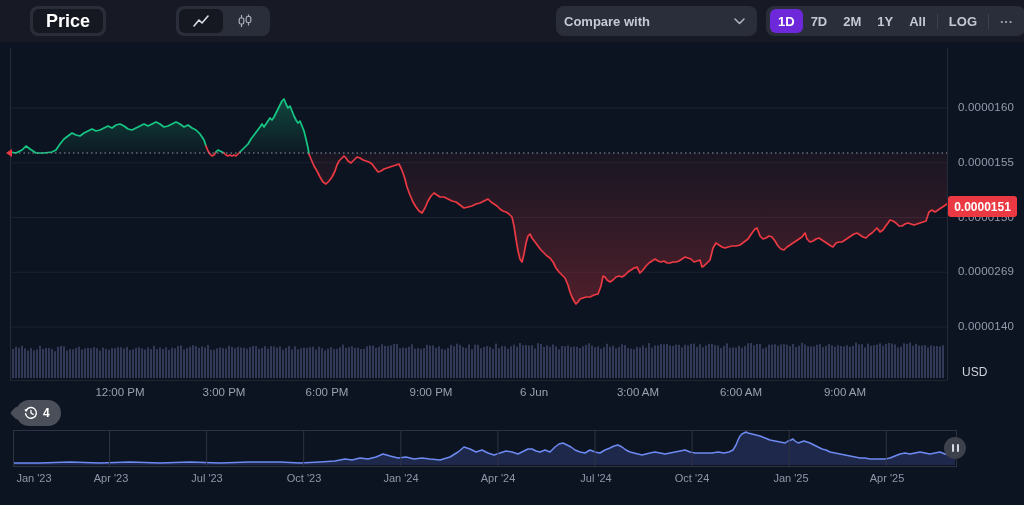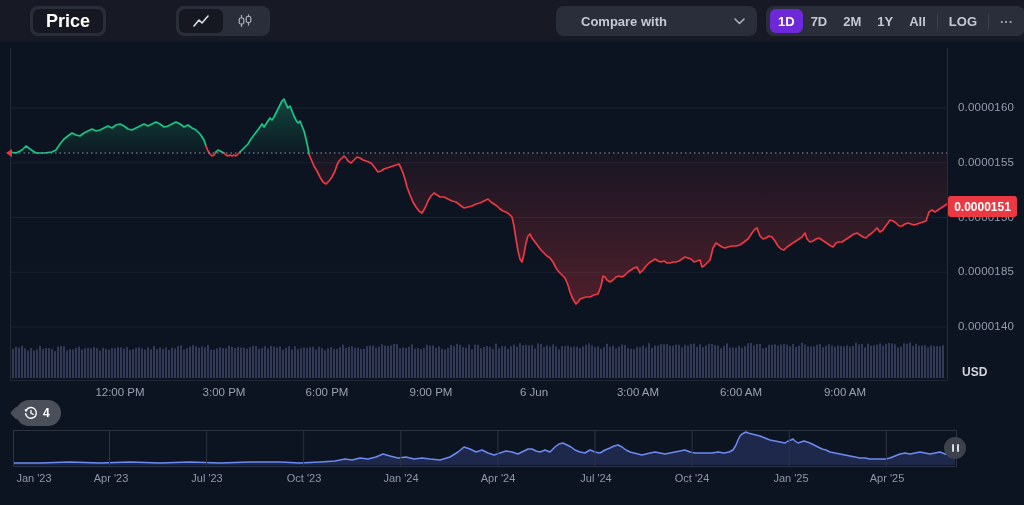--- a/index.html
+++ b/index.html
@@ -8,31 +8,31 @@
   
   .toolbar{position:absolute;left:0;top:0;width:1024px;height:42px;background:#171a24;}
   .tgroup{position:absolute;top:6px;height:30px;background:#2a2e3a;border-radius:8px;
           display:flex;align-items:center;padding:0 3px;box-sizing:border-box;}
   .tbtn{height:24px;display:flex;align-items:center;justify-content:center;border-radius:6px;
         padding:0 13px;font-size:18px;font-weight:600;color:#a9aeba;cursor:pointer;white-space:nowrap;}
   .tbtn.active{background:#151820;color:#ffffff;font-weight:700;}
   .ibtn{width:44px;height:24px;display:flex;align-items:center;justify-content:center;border-radius:6px;}
   .ibtn.active{background:#151820;}
   .compare{position:absolute;left:556px;top:6px;width:201px;height:30px;background:#2a2e3a;border-radius:8px;
-           display:flex;align-items:center;justify-content:space-between;padding:0 12px 0 25px;
+           display:flex;align-items:center;justify-content:space-between;padding:0 12px 0 8px;
            box-sizing:border-box;color:#c6cad4;font-size:13px;font-weight:600;cursor:pointer;}
   .ranges{position:absolute;left:766px;top:6px;height:30px;background:#2a2e3a;border-radius:8px;
           display:flex;align-items:center;padding:0 4px;box-sizing:border-box;}
   .rbtn{height:24px;padding:0 8px;display:flex;align-items:center;border-radius:6px;
         font-size:13px;font-weight:700;color:#c3c8d2;cursor:pointer;}
   .rbtn.active{background:#6d28d9;color:#ffffff;text-align:right;}
   .rdiv{width:1px;height:15px;background:#3c414e;margin:0 3px;}
   
   .ylab{position:absolute;left:958px;font-size:11.5px;color:#949bad;letter-spacing:.2px;}
-  .yunit{position:absolute;left:962px;top:365px;font-size:12px;font-weight:700;color:#cfd3dc;}
+  .yunit{position:absolute;left:962px;top:365px;font-size:12px;font-weight:400;color:#cfd3dc;}
   .xlab{position:absolute;top:386px;transform:translateX(-50%);font-size:11.5px;color:#9aa0b0;white-space:nowrap;}
   .mlab{position:absolute;top:472px;transform:translateX(-50%);font-size:11px;color:#8f96a8;white-space:nowrap;}
   .openbadge{position:absolute;left:12px;top:141px;height:24px;background:rgba(66,70,82,.96);
              border-radius:6px;display:flex;align-items:center;padding:0 10px;font-size:12.5px;
              color:#edeff3;letter-spacing:.2px;}
   .openmark{position:absolute;left:6px;top:149px;width:0;height:0;border-top:4px solid transparent;
             border-bottom:4px solid transparent;border-right:6px solid #ea3943;}
   .pricebadge{position:absolute;left:948px;top:196px;width:69px;height:21px;background:#ea3943;
               border-radius:3px;display:flex;align-items:center;justify-content:center;
               font-size:12px;font-weight:700;color:#ffffff;}
@@ -443,21 +443,21 @@
       <line x1="497.9" y1="430" x2="497.9" y2="466" stroke="#2e3342" stroke-width="1"></line>
       <line x1="595" y1="430" x2="595" y2="466" stroke="#2e3342" stroke-width="1"></line>
       <line x1="692.0999999999999" y1="430" x2="692.0999999999999" y2="466" stroke="#2e3342" stroke-width="1"></line>
       <line x1="789.1999999999999" y1="430" x2="789.1999999999999" y2="466" stroke="#2e3342" stroke-width="1"></line>
       <line x1="886.3" y1="430" x2="886.3" y2="466" stroke="#2e3342" stroke-width="1"></line>
     </svg>
 
   <span class="ylab" style="top:101px;">0.0000160</span>
   <span class="ylab" style="top:156px;">0.0000155</span>
   <span class="ylab" style="top:211px;">0.0000150</span>
-  <span class="ylab" style="top:265px;">0.0000185</span>
+  <span class="ylab" style="top:265px;">0.0000269</span>
   <span class="ylab" style="top:320px;">0.0000140</span>
   <span class="yunit">USD</span>
 
   <span class="xlab" style="left:120px;">12:00 PM</span>
   <span class="xlab" style="left:224px;">3:00 PM</span>
   <span class="xlab" style="left:327px;">6:00 PM</span>
   <span class="xlab" style="left:431px;text-align:center;">9:00 PM</span>
   <span class="xlab" style="left:534px;">6 Jun</span>
   <span class="xlab" style="left:638px;">3:00 AM</span>
   <span class="xlab" style="left:741px;">6:00 AM</span>

